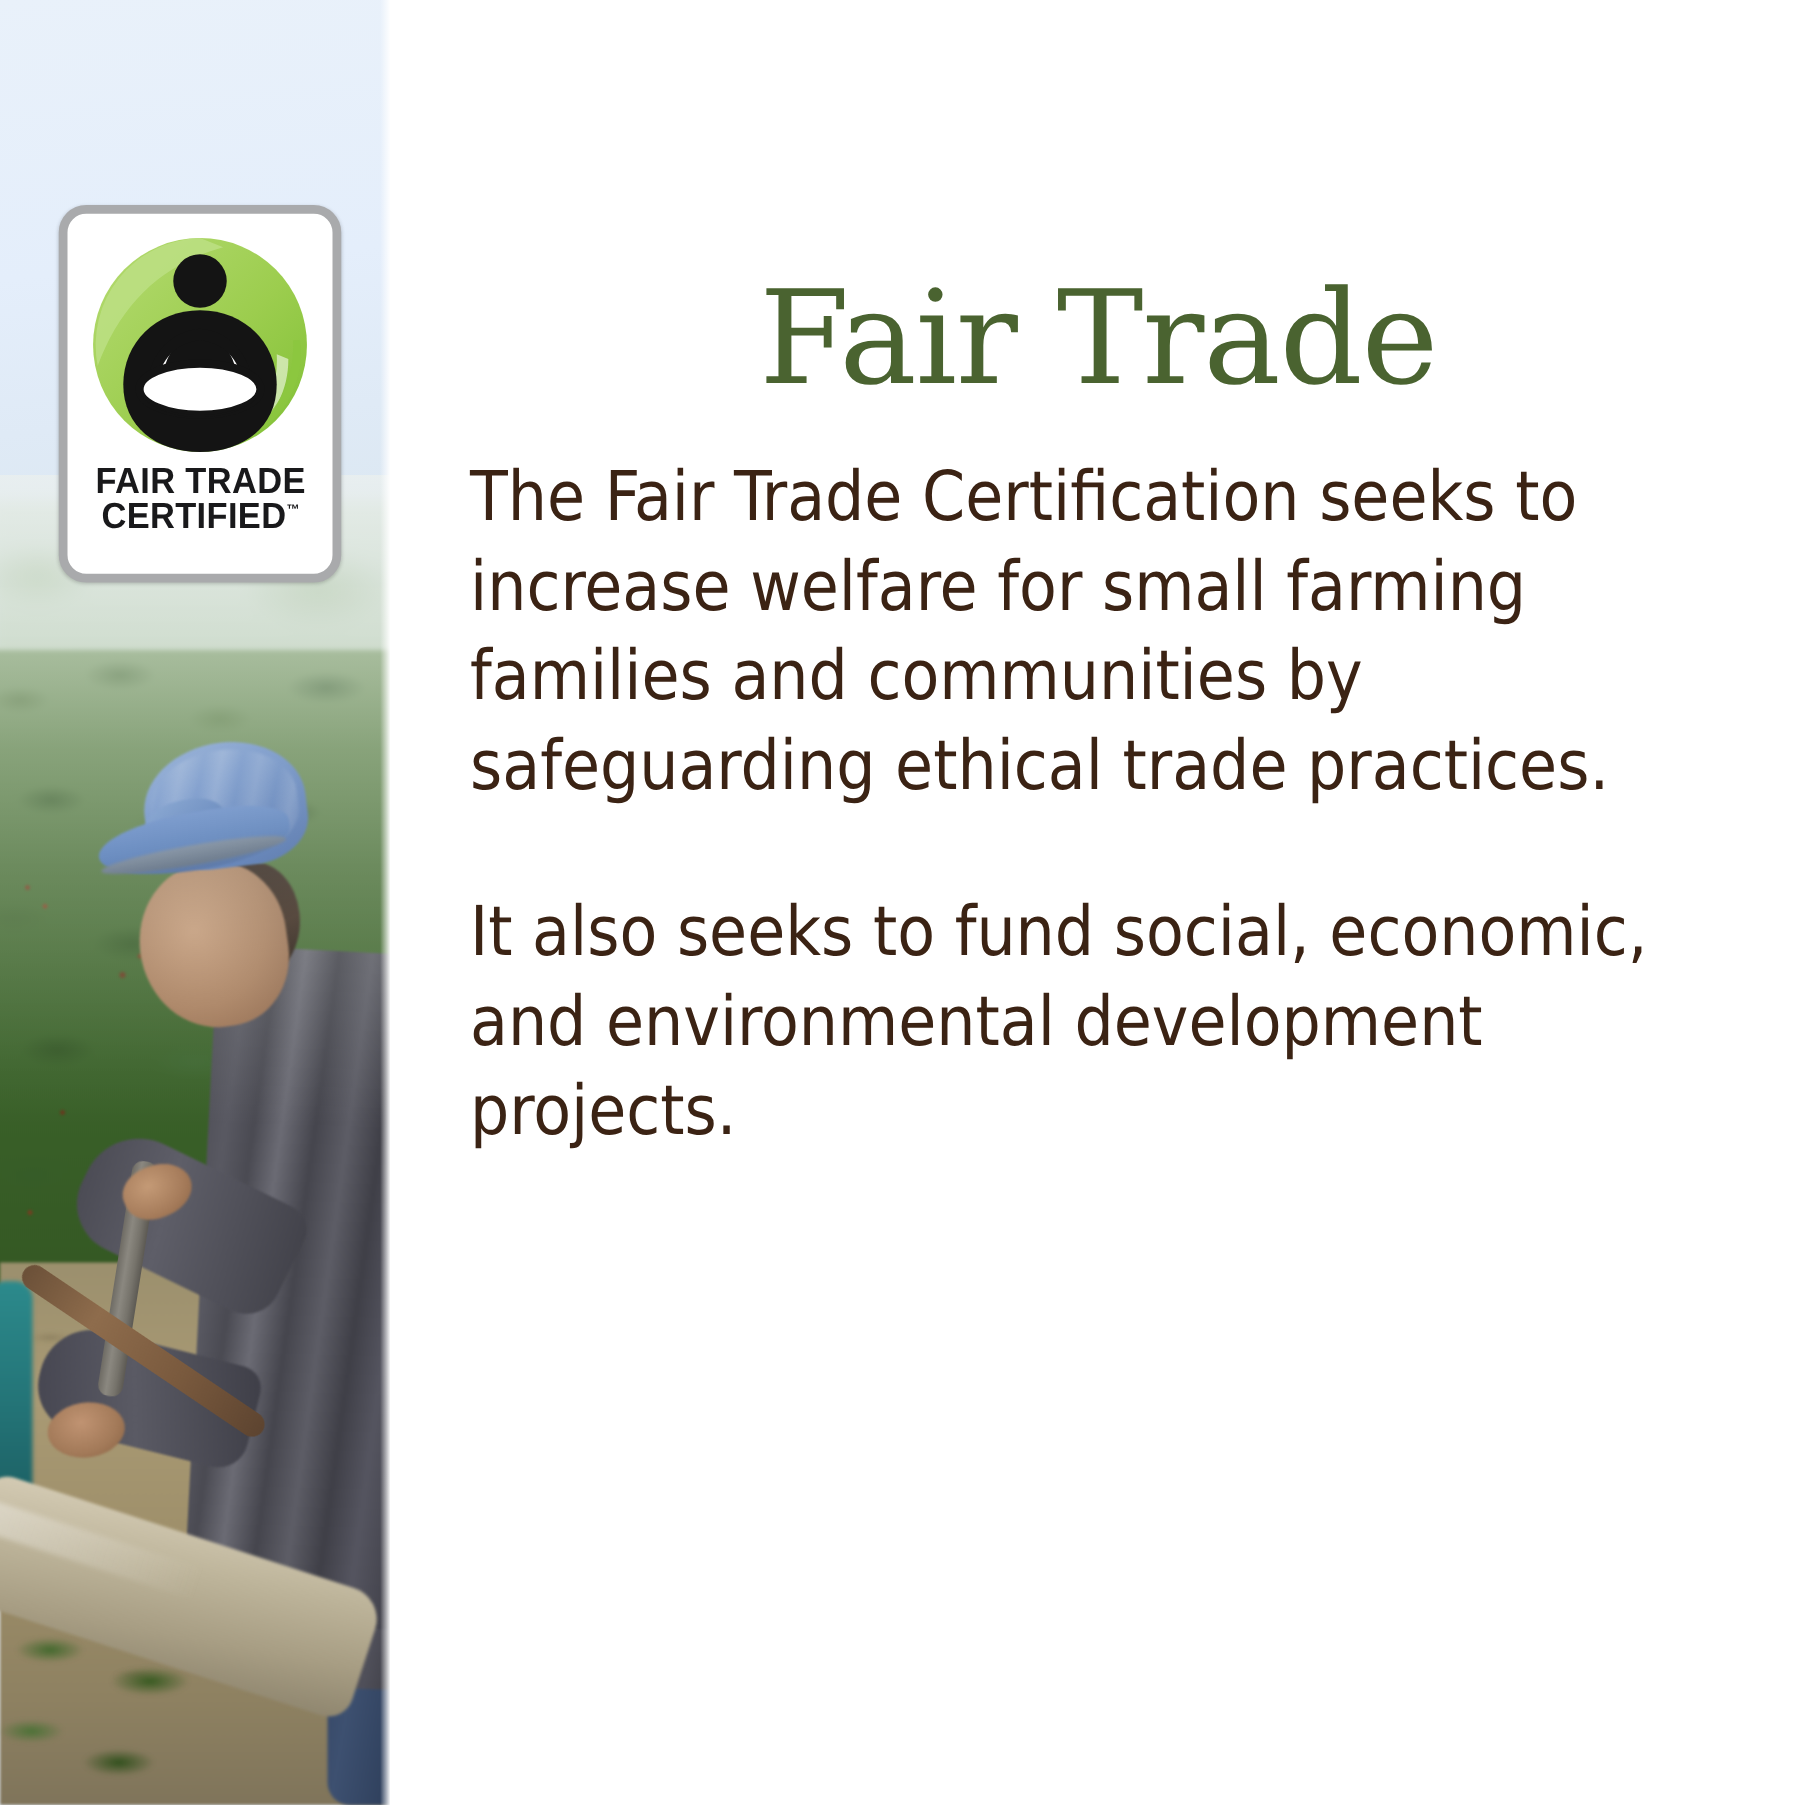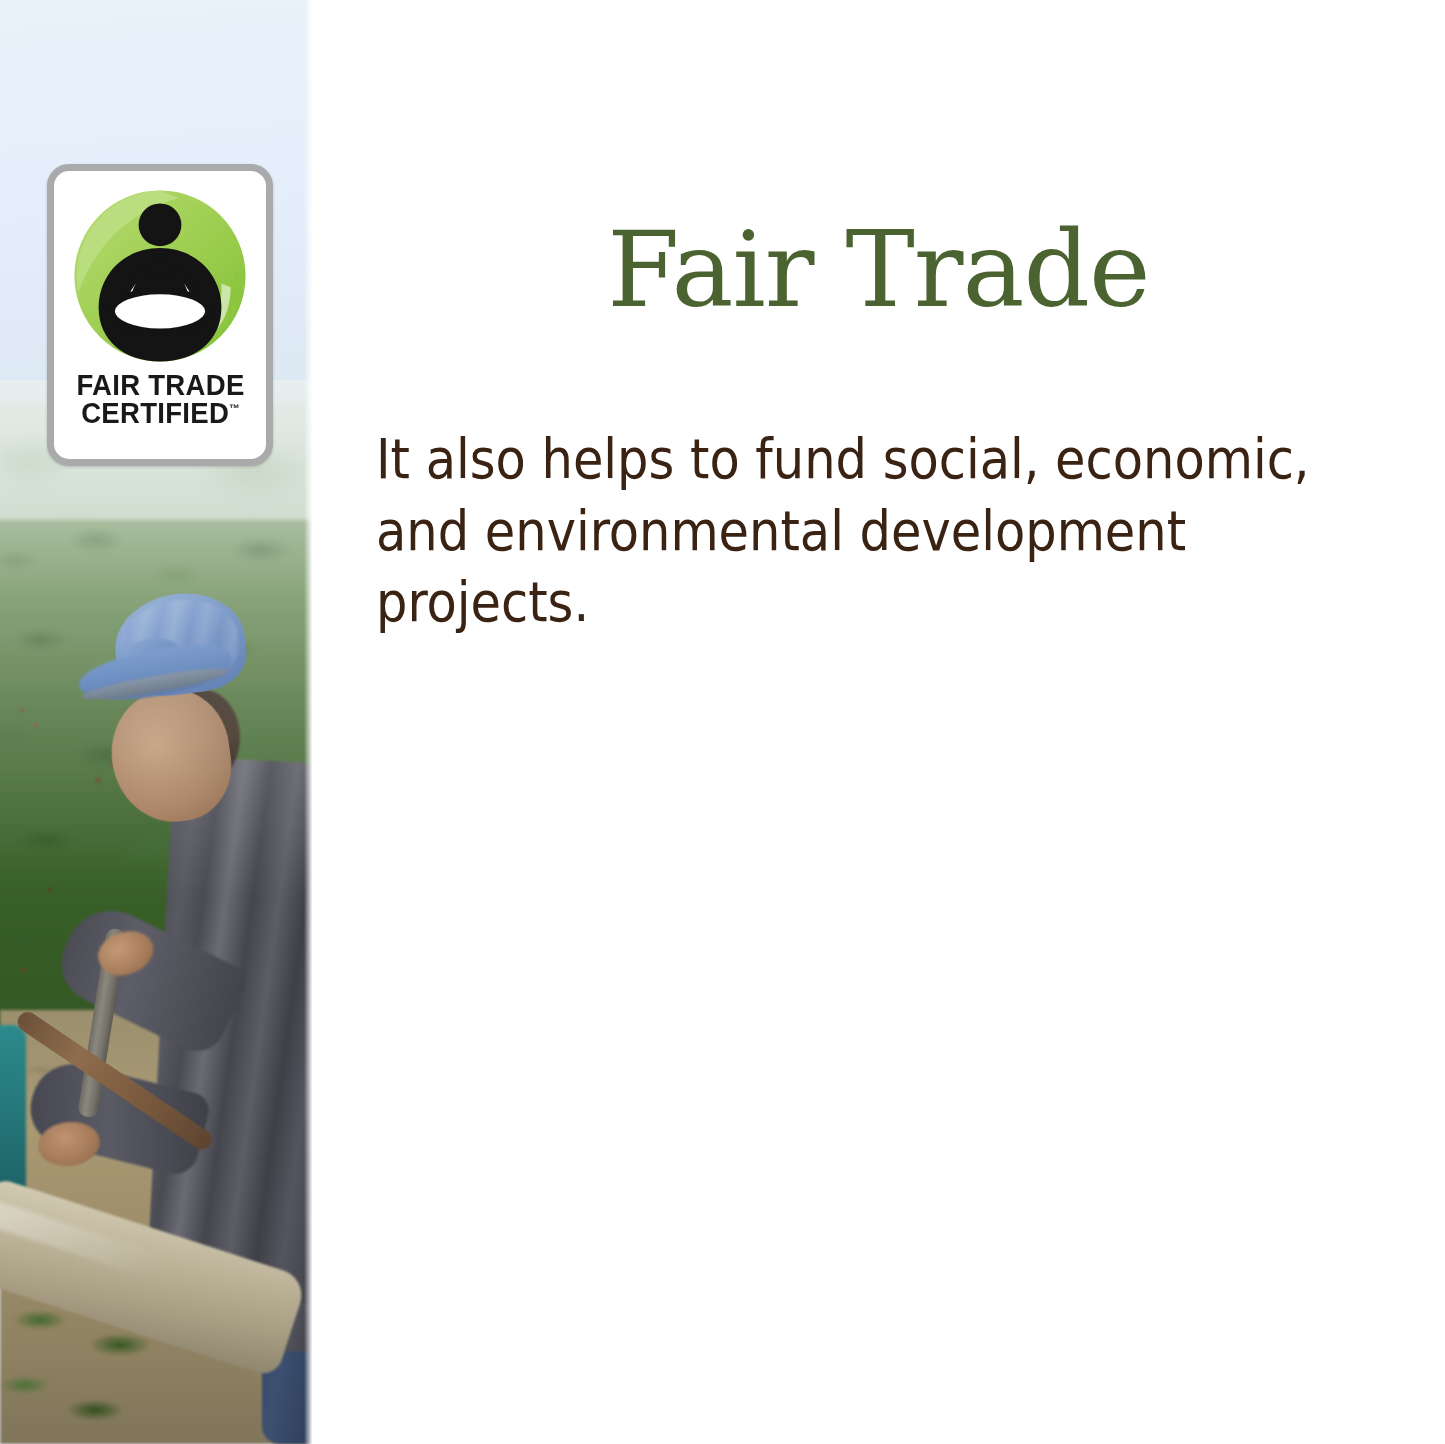--- a/index.html
+++ b/index.html
@@ -431,18 +431,19 @@
     <div id="badge-text">
       <span class="badge-line" id="badge-line1">FAIR TRADE</span>
       <span class="badge-line" id="badge-line2"><span>CERTIFIED</span><span id="badge-tm">™</span></span>
     </div>
   </div>
 
   <div id="content">
     <h1 id="page-title">Fair Trade</h1>
 
     <div id="body-copy">
+      <p>The Fair Trade Certification seeks to increase welfare for small farming families and communities by safeguarding ethical trade practices.</p>
       <div id="para-gap"></div>
-      <p>It also helps to fund social, economic, and environmental development projects.</p>
+      <p>It also seeks to fund social, economic, and environmental development projects.</p>
     </div>
   </div>
 
 </div>
 
 </body></html>

